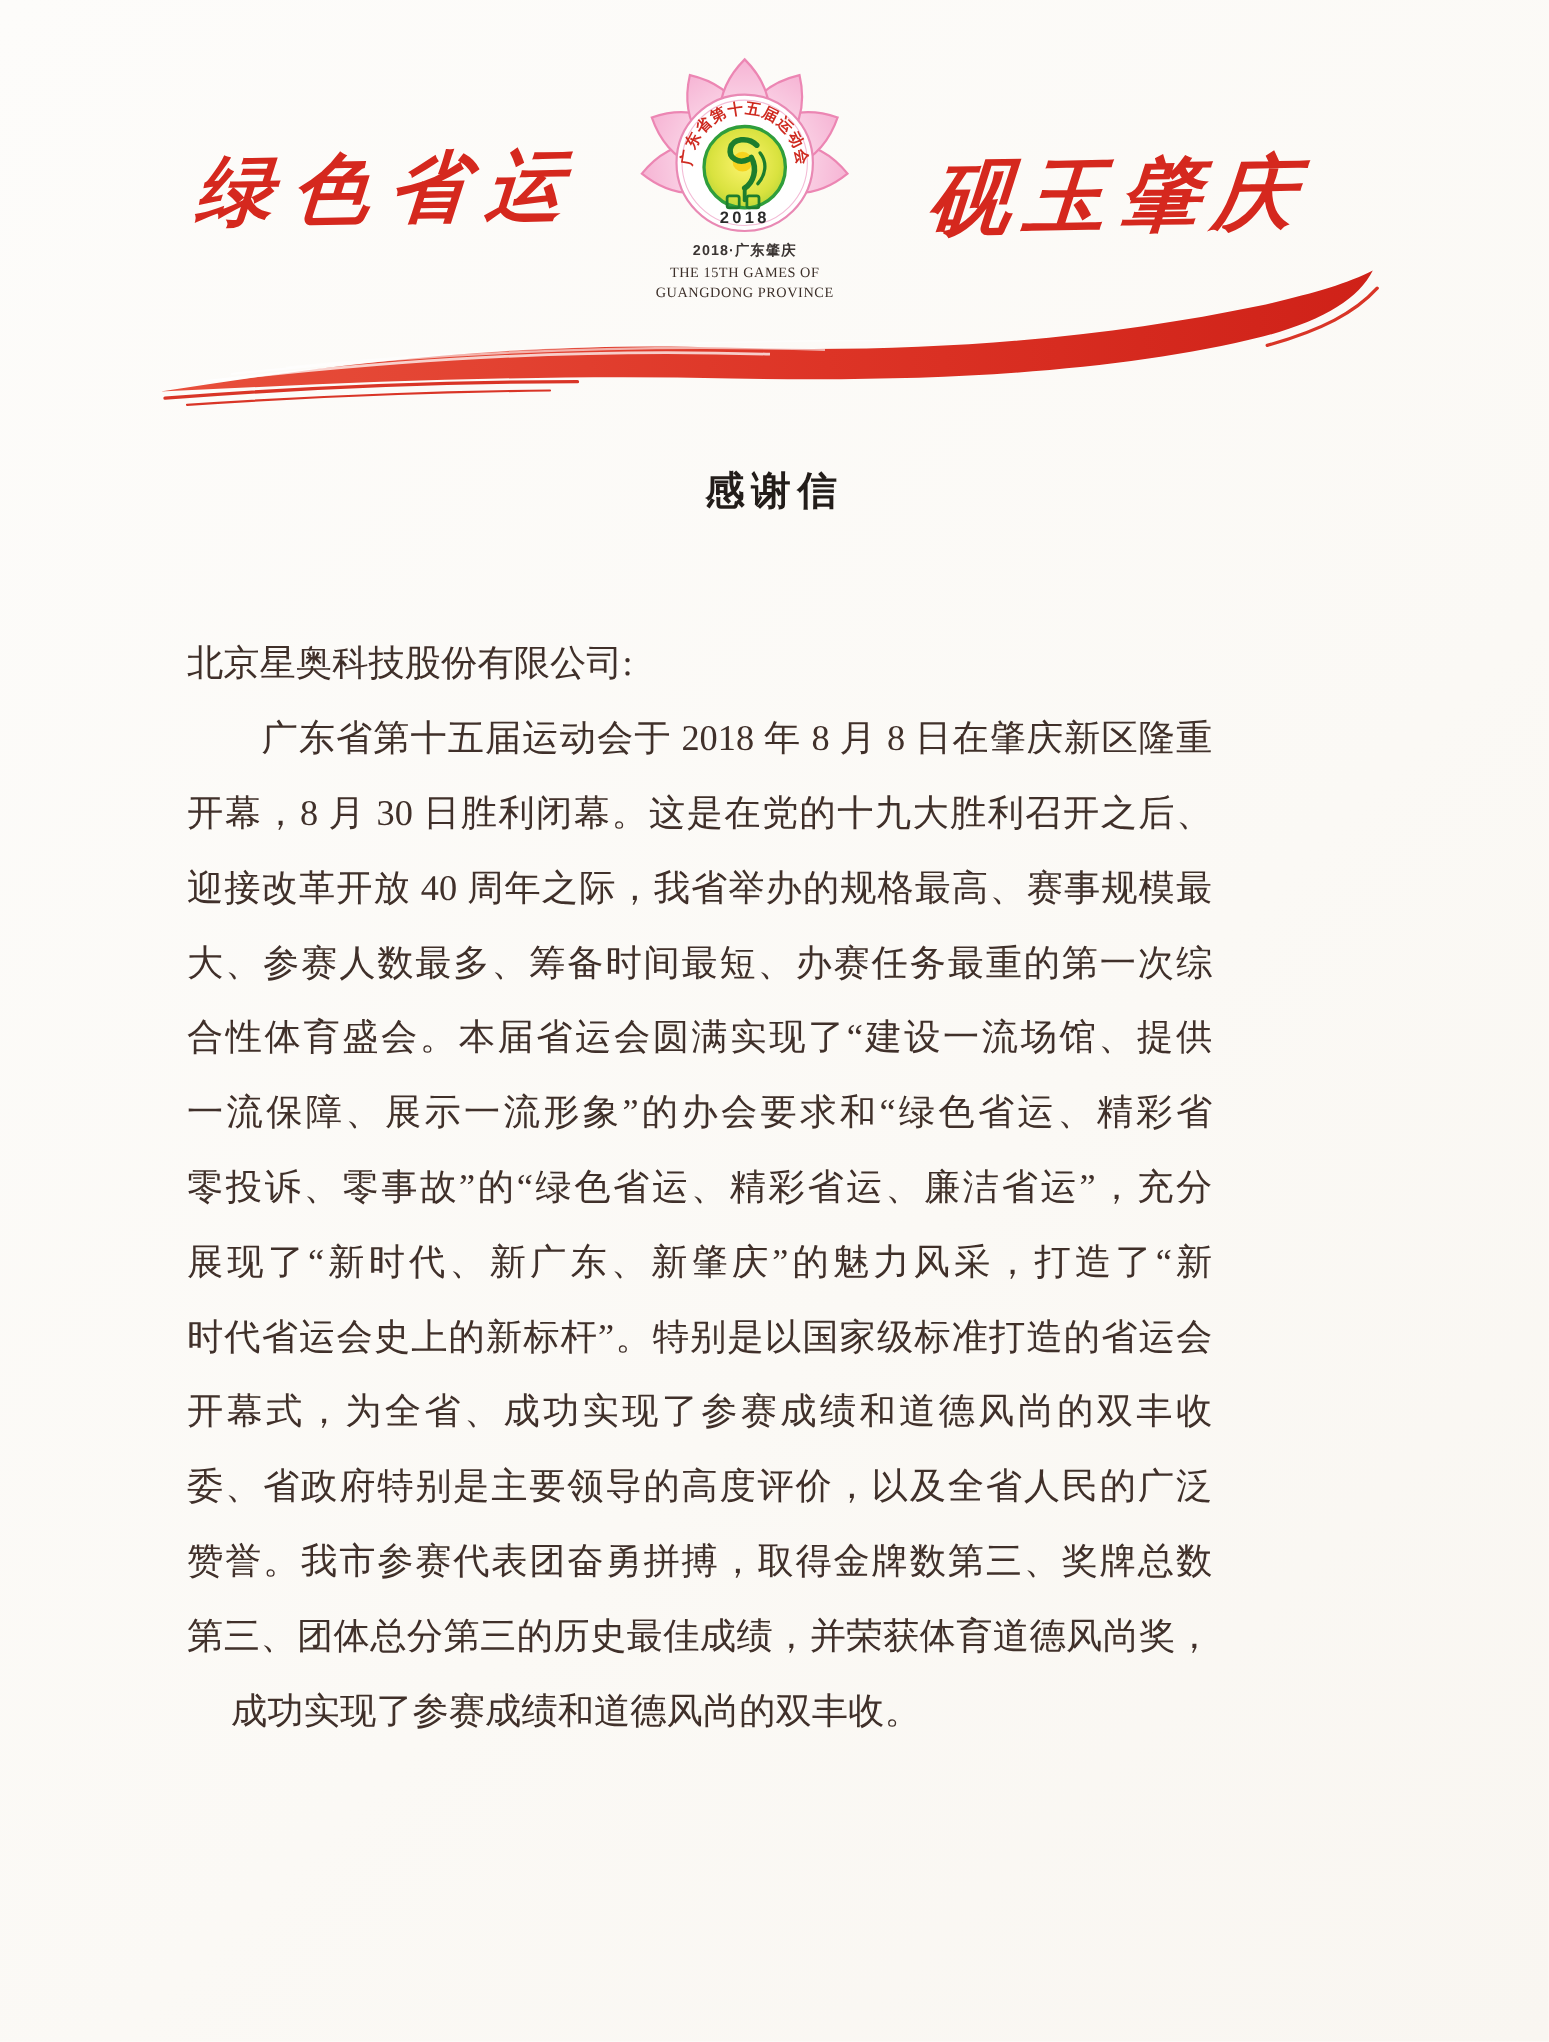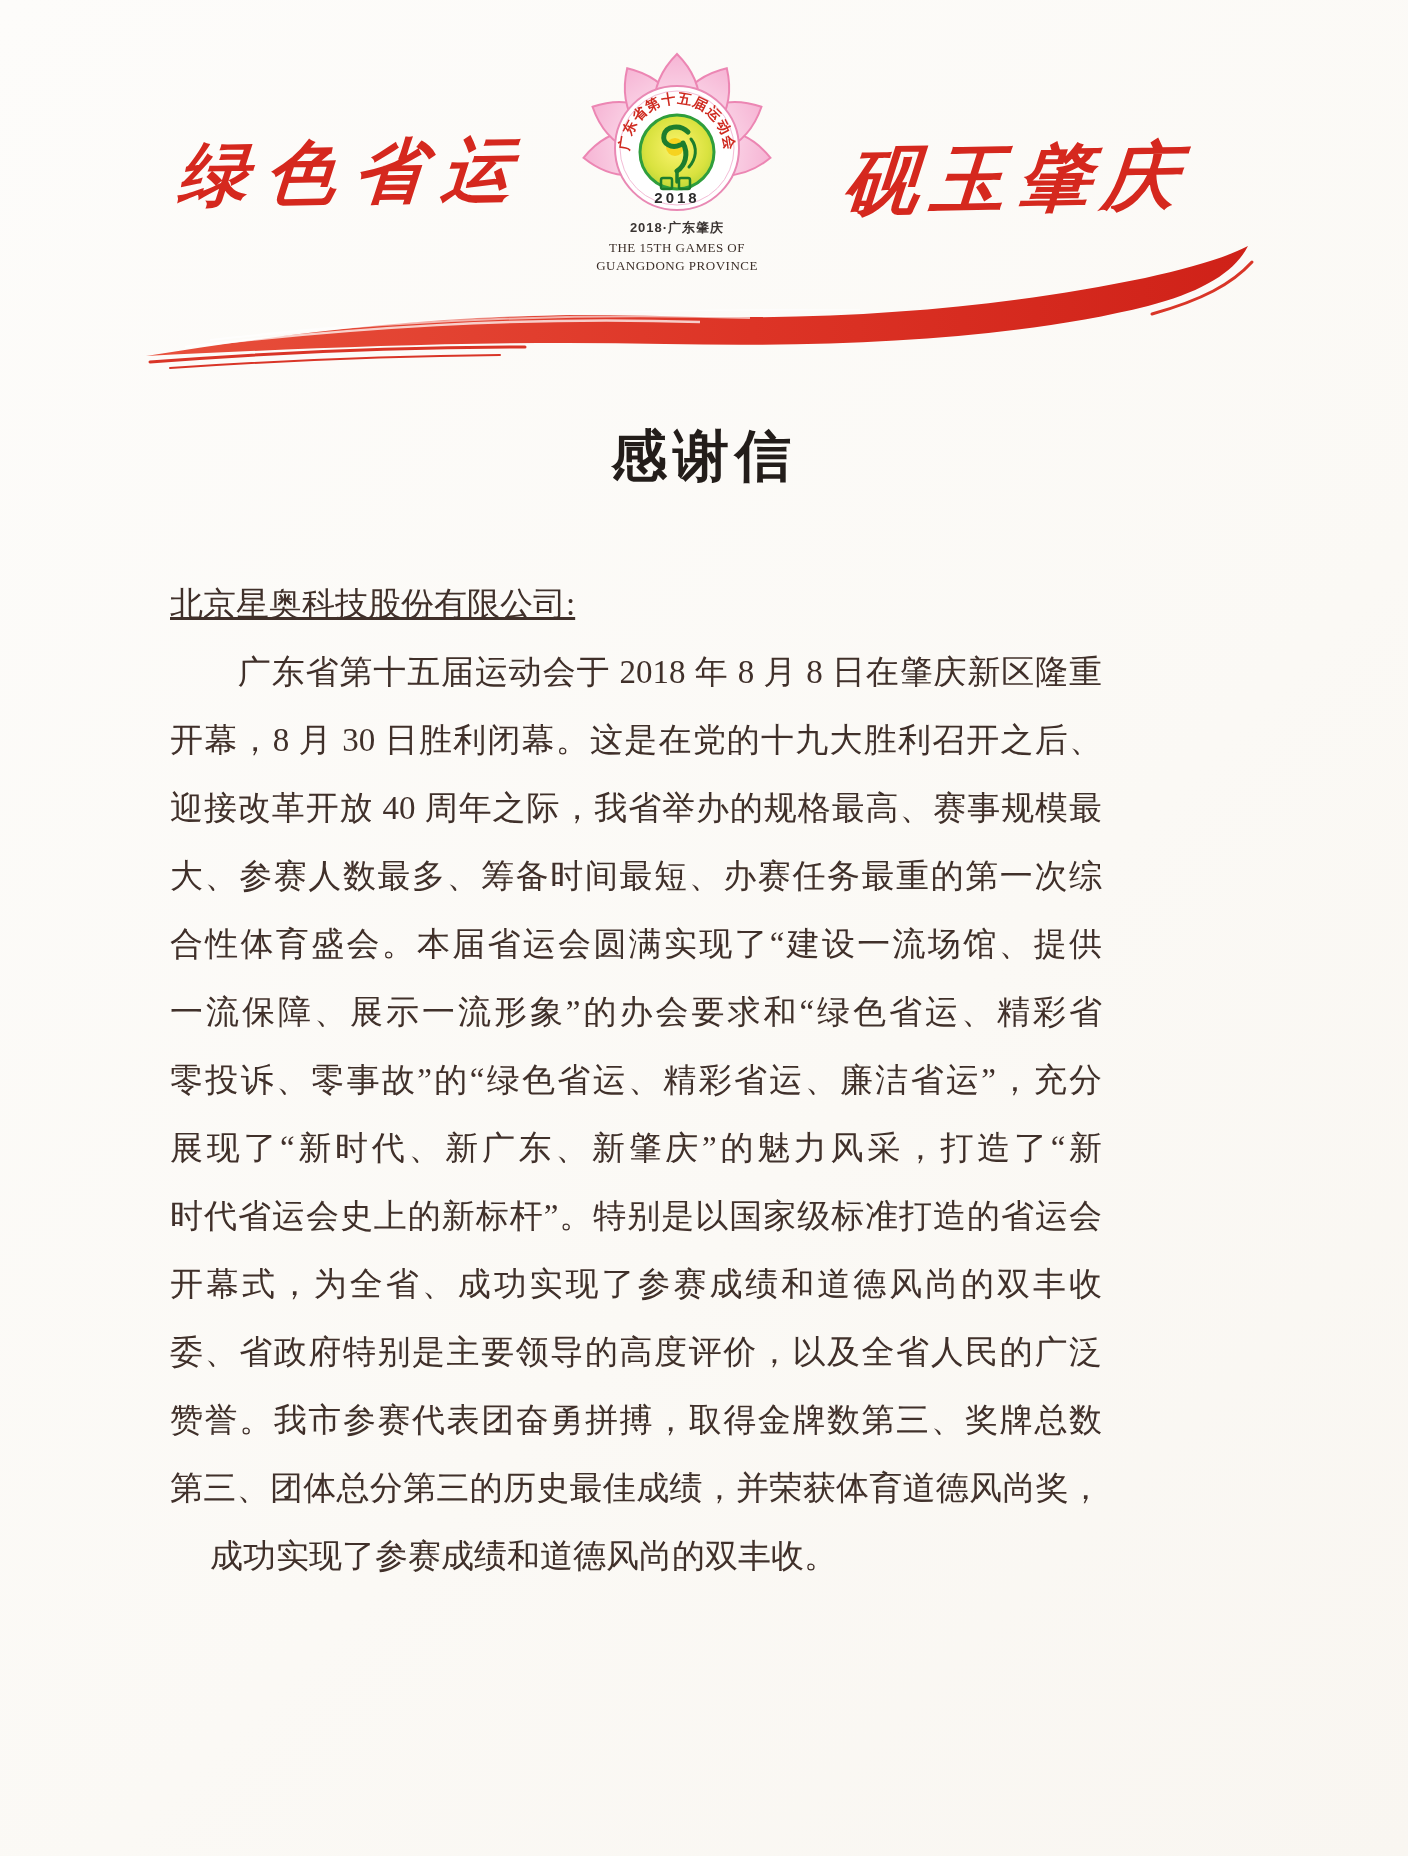--- a/index.html
+++ b/index.html
@@ -23,33 +23,33 @@
   .logo svg{width:100%;height:100%;}
   .logo-arc-text{font-family:"Liberation Serif",serif;font-size:14px;font-weight:bold;fill:#cf2a20;letter-spacing:1px;}
   .logo-year{font-family:"Liberation Sans",sans-serif;font-size:15px;font-weight:bold;fill:#2b2b2b;letter-spacing:3px;}
   .logo-cap-cn{font-family:"Liberation Sans",sans-serif;font-size:13px;font-weight:bold;fill:#3a3432;letter-spacing:1px;}
   .logo-cap-en{font-family:"Liberation Serif",serif;font-size:13px;fill:#3c2f29;letter-spacing:.5px;}
   
   .swoosh{position:absolute;left:140px;top:244px;width:1140px;height:126px;}
   
   .title{
     position:absolute;left:0;top:428px;width:1408px;text-align:center;
-    font-size:56px;font-weight:900;color:#231d1a;letter-spacing:6px;line-height:1;
+    font-size:36px;font-weight:900;color:#231d1a;letter-spacing:6px;line-height:1;
   }
   
   .letter{
     position:absolute;left:170px;top:570px;width:932px;
     color:#40302a;font-size:33px;line-height:68px;
   }
   .letter-line{
     text-align:justify;text-align-last:justify;
     -webkit-text-justify:inter-character;text-justify:inter-character;
     white-space:normal;height:68px;
   }
-  .salutation{text-align-last:left;text-decoration:underline;}
+  .salutation{text-align-last:left;}
   .letter-lines .letter-line:last-child{text-align-last:left;margin-left:40px;}
 </style>
 </head>
 <body>
 
 <div class="page">
 
   <div class="callig left">绿色省运</div>
 
   <div class="callig right">砚玉肇庆</div>

